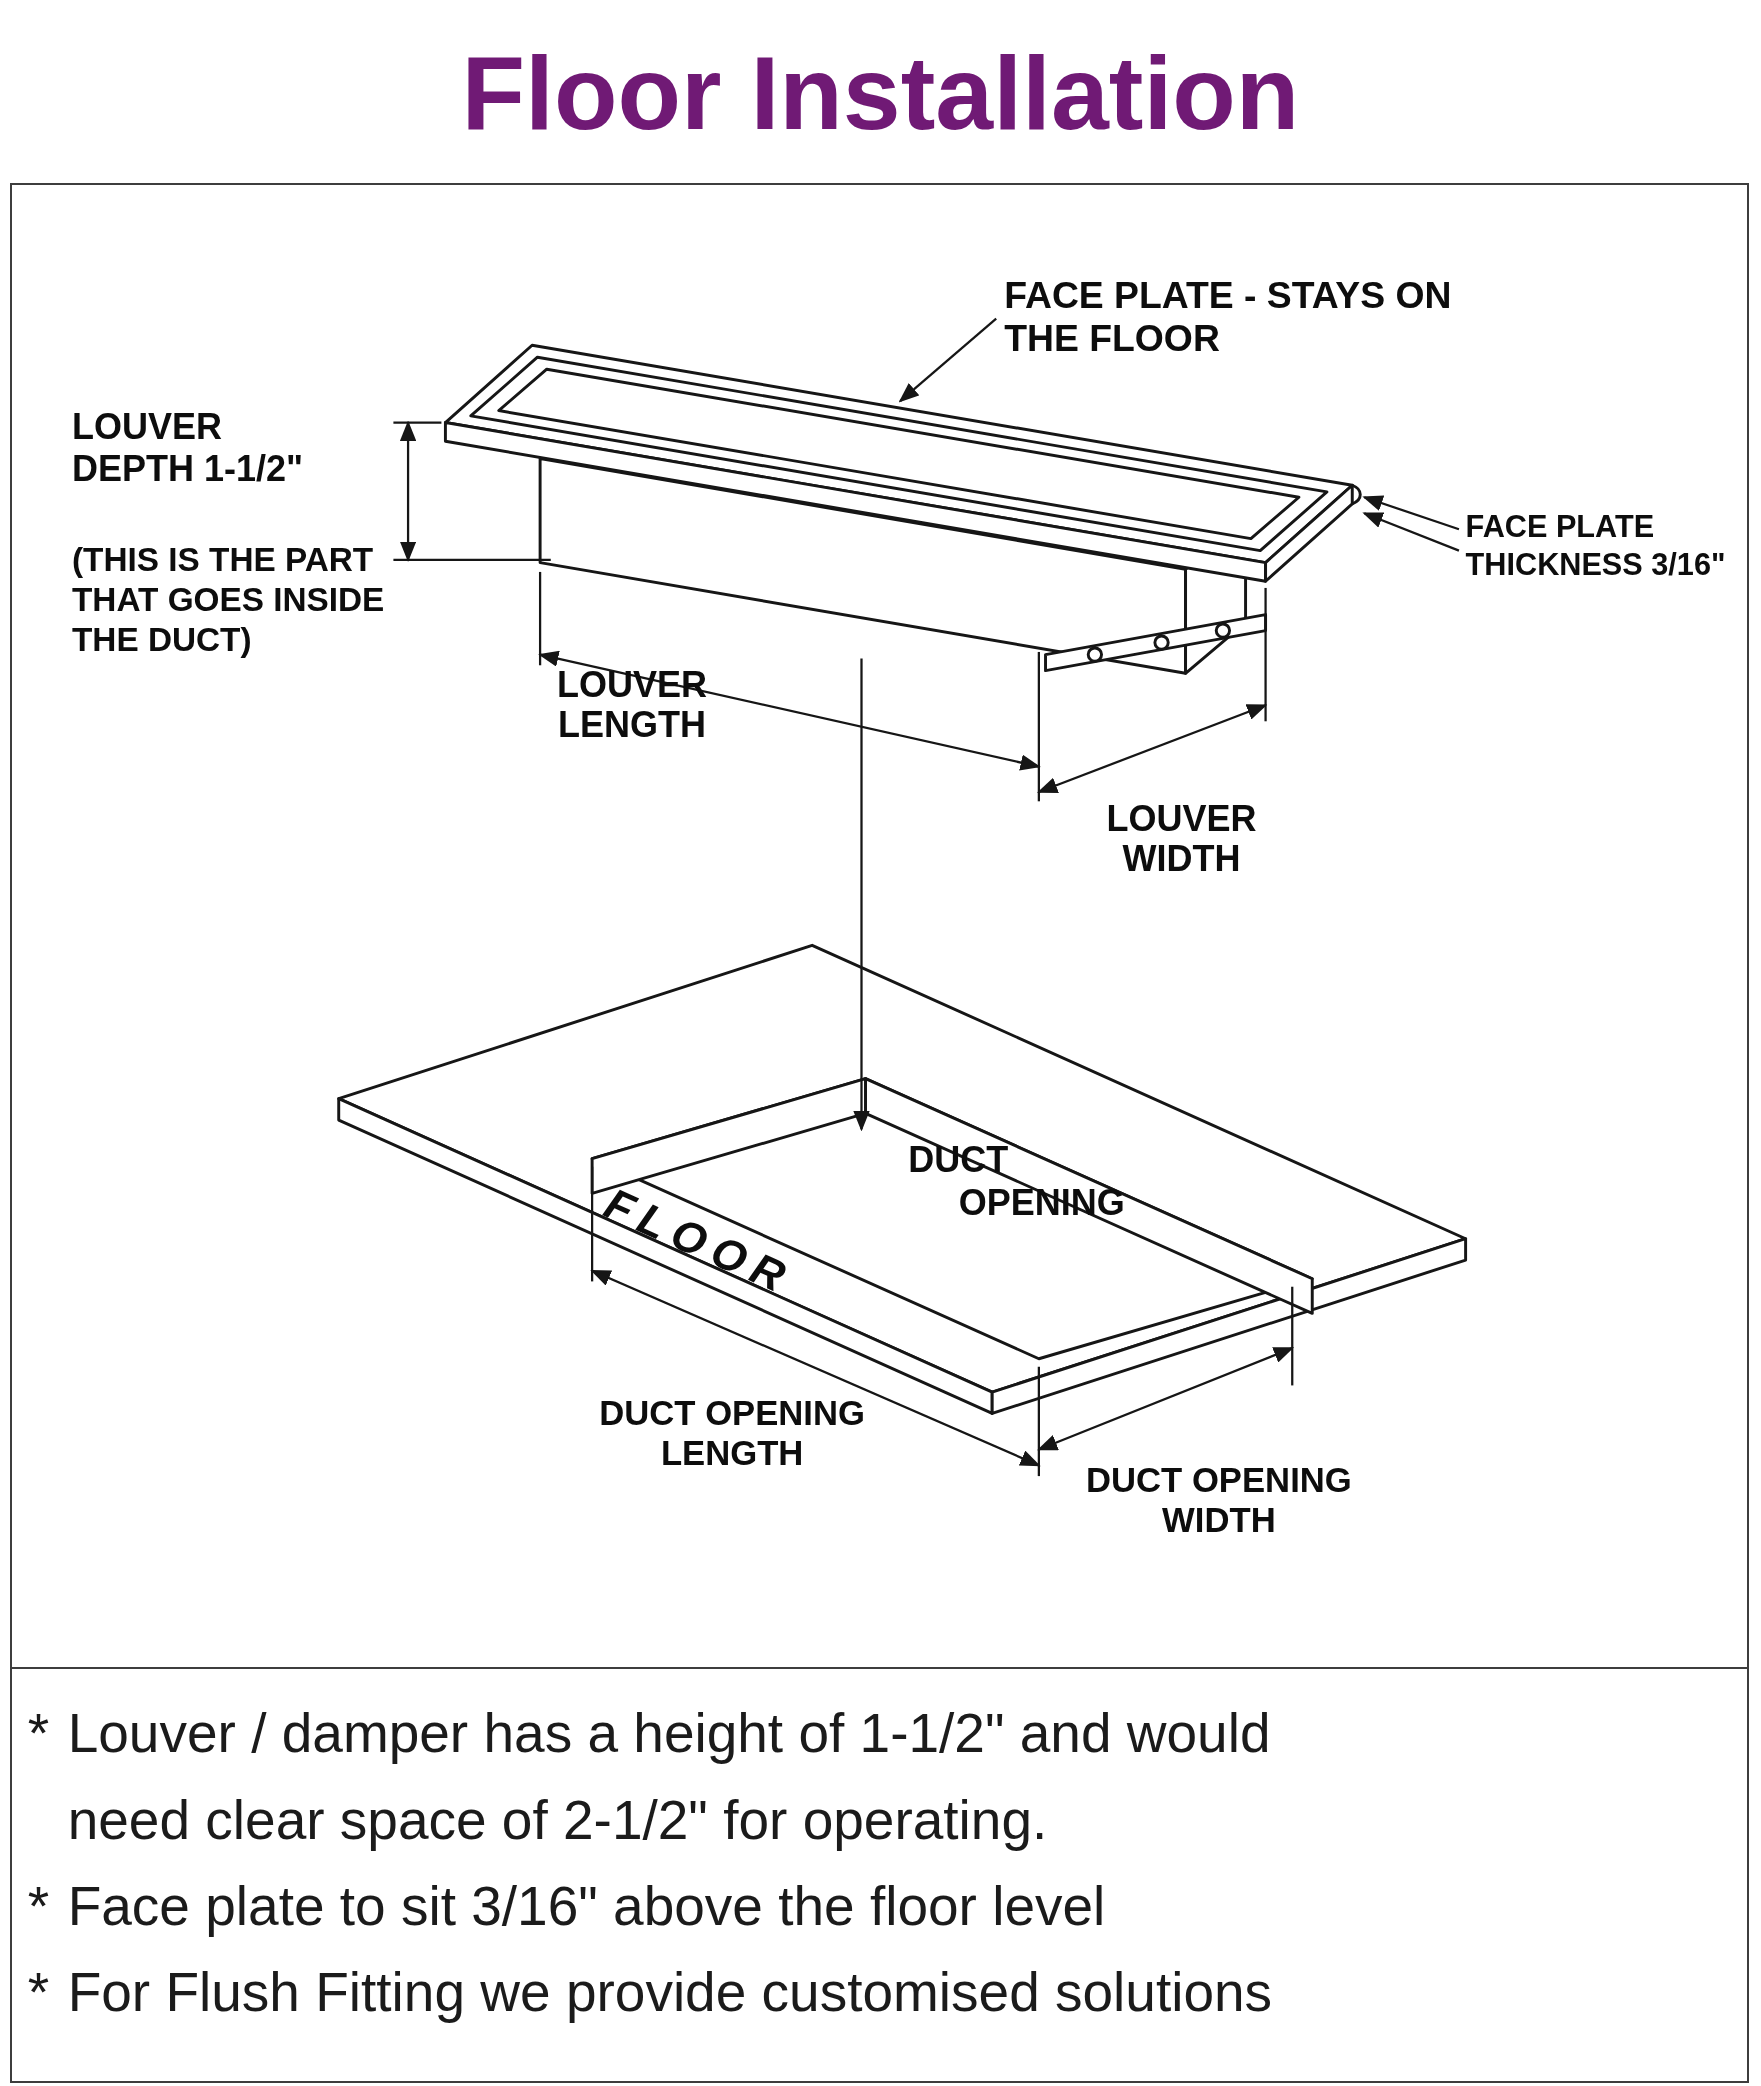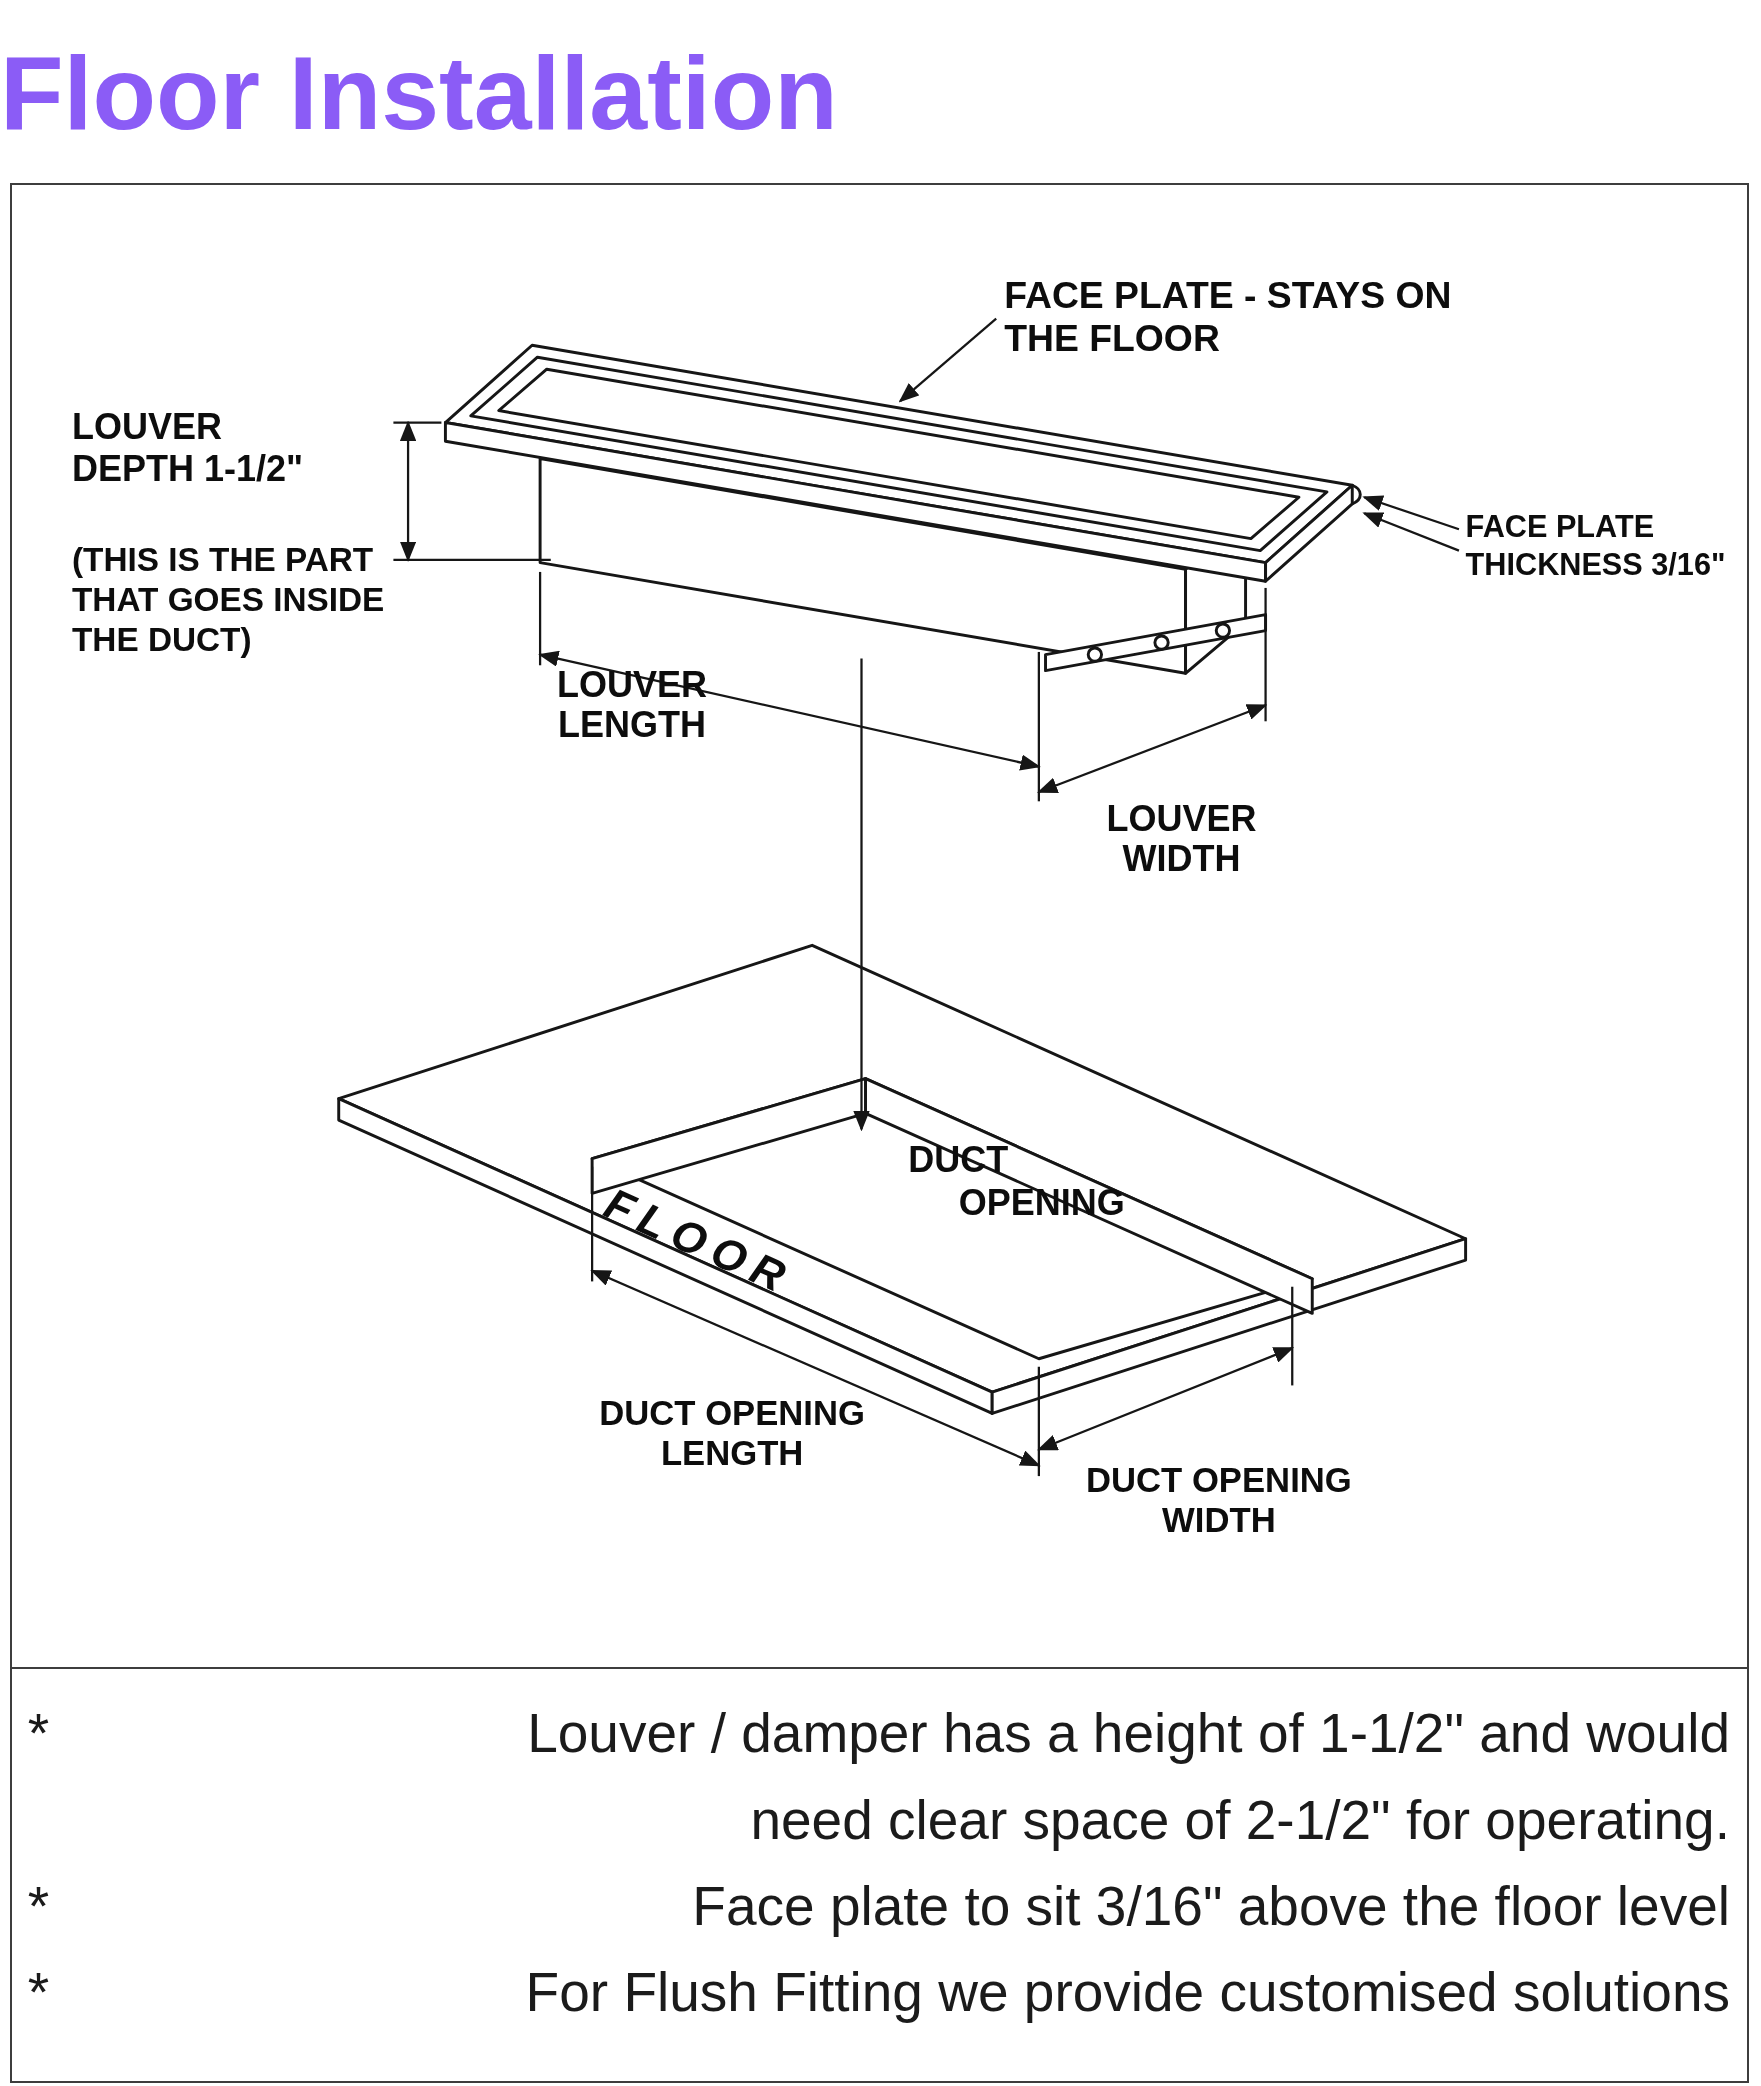--- a/index.html
+++ b/index.html
@@ -5,22 +5,23 @@
   html,body{margin:0;padding:0;background:#ffffff;}
   .page{
     position:relative;
     width:1761px;height:2087px;
     background:#ffffff;
     font-family:"Liberation Sans",sans-serif;
     overflow:hidden;
   }
   .page-title{
     position:absolute;top:34px;left:0;width:100%;
+    text-align:center;
     font-size:104px;font-weight:700;letter-spacing:0;
-    color:#8b5cf6;
+    color:#701a75;
     margin:0;
   }
   .frame{
     position:absolute;left:10px;top:183px;
     width:1739px;height:1900px;
     border:2.1px solid #3d3d3d;
     box-sizing:border-box;
     display:flex;flex-direction:column;
     background:#ffffff;
   }
@@ -31,21 +32,21 @@
   }
   .diagram-area svg{position:absolute;left:0;top:0;width:100%;height:100%;}
   .notes{
     flex:1;
     padding:21.4px 17px 0 15.7px;
     font-size:55px;
     color:#1b1b1b;
   }
   .note-line{display:flex;line-height:1.57;}
   .note-line .bullet{width:40px;flex:none;}
-  .note-line .note-text{flex:1;white-space:pre;text-align:right;}
+  .note-line .note-text{flex:1;white-space:pre;}
   
   .ln{stroke:#161616;fill:none;stroke-width:2.2;stroke-linejoin:round;}
   .face{stroke:#161616;fill:#ffffff;stroke-width:2.2;stroke-linejoin:round;}
   .dim{stroke:#161616;fill:none;stroke-width:1.7;}
   .lbl{fill:#0d0d0d;font-family:"Liberation Sans",sans-serif;font-weight:bold;}
 </style>
 </head>
 <body>
 
 <div class="page">

